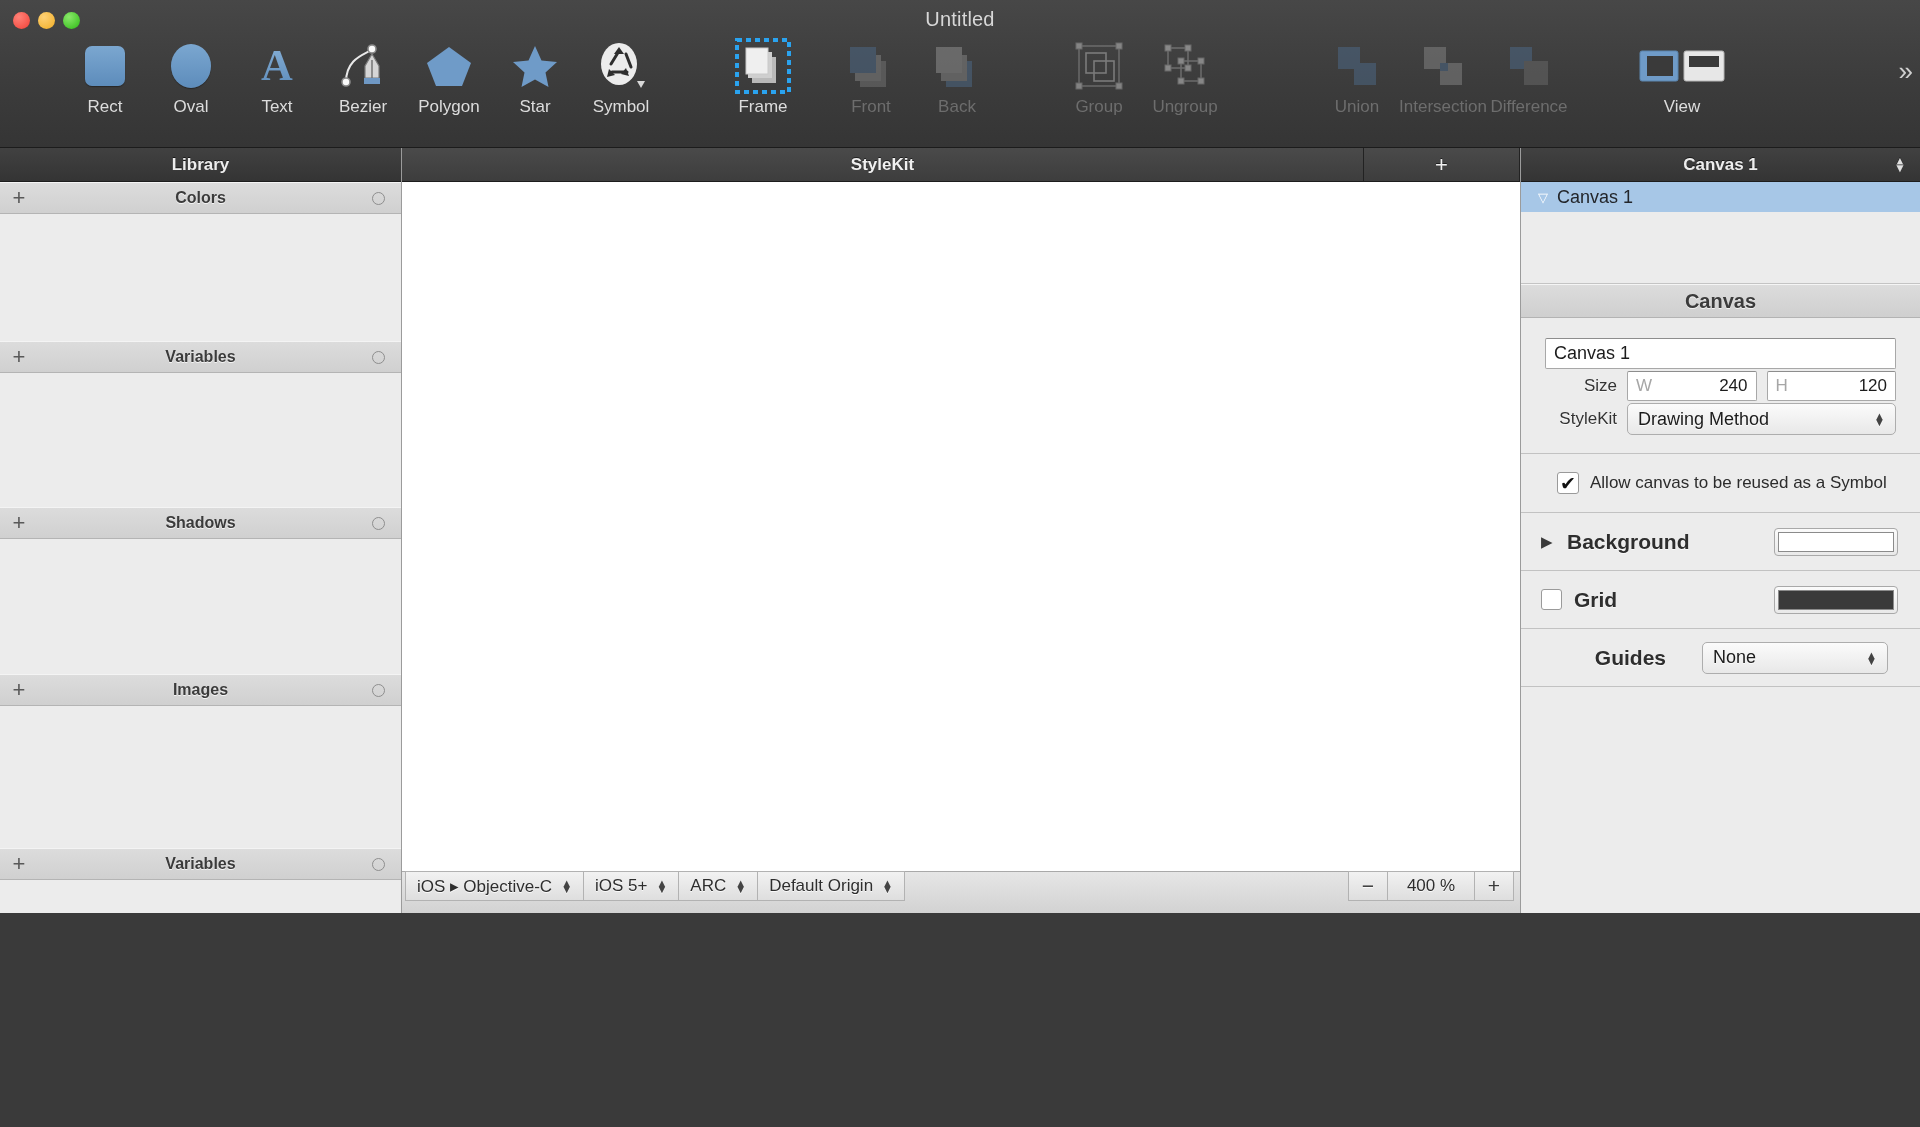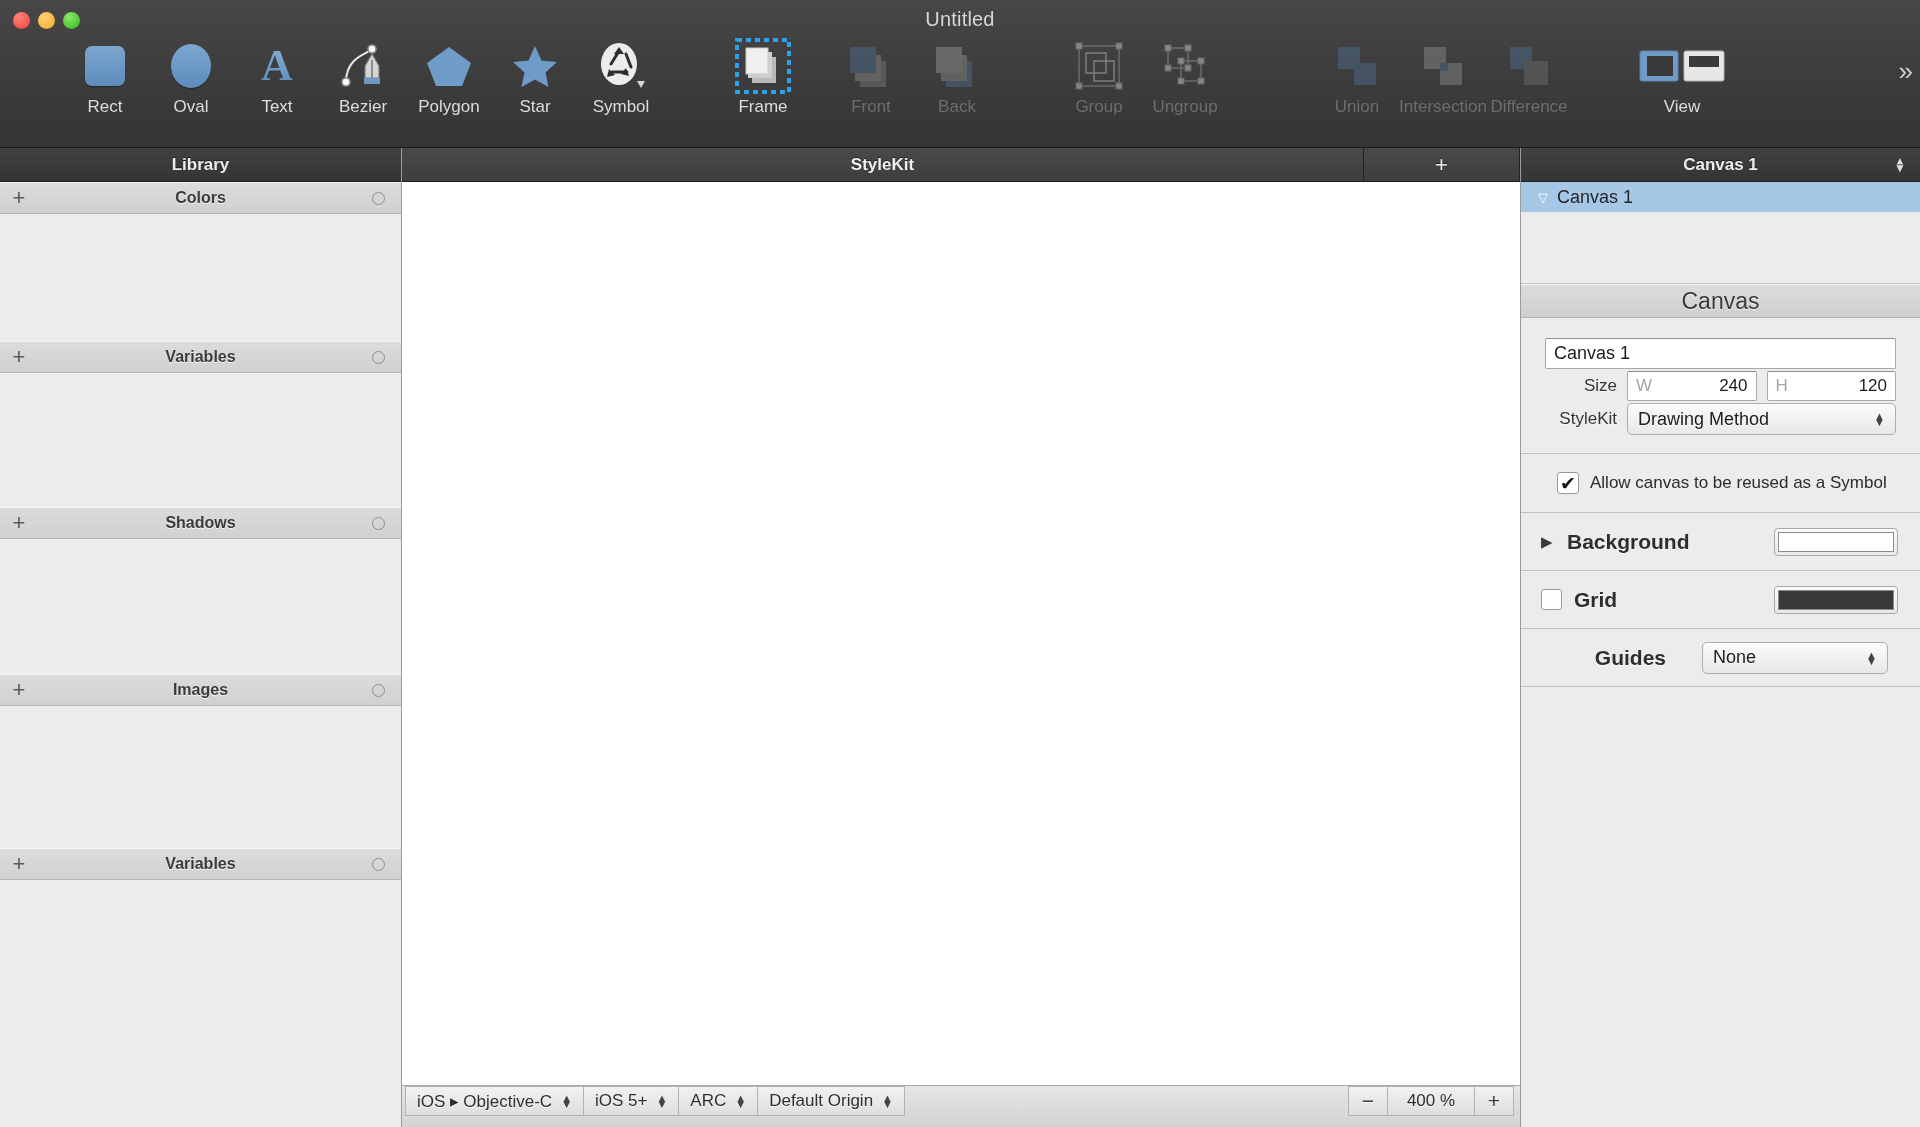--- a/index.html
+++ b/index.html
@@ -5,21 +5,21 @@
   * { box-sizing: border-box; margin: 0; padding: 0; }
   html, body {
     width: 1920px; height: 1127px;
     font-family: "Liberation Sans", sans-serif;
     background: #3a3a3a;
     overflow: hidden;
     -webkit-font-smoothing: antialiased;
   }
 
   
-  .window { width: 1920px; height: 1127px; display: flex; flex-direction: column; position: relative; }
+  .window { width: 1920px; height: 913px; display: flex; flex-direction: column; position: relative; }
 
   
   .toolbar-area {
     height: 148px;
     background: linear-gradient(to bottom, #474747 0%, #3c3c3c 55%, #353535 100%);
     border-bottom: 1px solid #1c1c1c;
     position: relative;
     flex: none;
   }
   .traffic-lights { position: absolute; top: 12px; left: 13px; display: flex; gap: 8px; }
@@ -100,23 +100,23 @@
     font-size: 17px; font-weight: bold; color: #f0f0f0;
     background: linear-gradient(to bottom, #4a4a4a, #3d3d3d);
     border-right: 1px solid #222; text-shadow: 0 -1px 0 rgba(0,0,0,.55);
   }
   .tab.active { background: linear-gradient(to bottom, #7d7d7d, #6f6f6f); }
   .tab.add { flex: 0 0 156px; font-size: 22px; font-weight: normal; }
   .canvas-area { flex: 1; background: #ffffff; min-height: 0; }
 
   
   .statusbar {
-    height: 42px; flex: none; display: flex; align-items: flex-start; gap: 0;
+    height: 42px; flex: none; display: flex; align-items: flex-end; gap: 0;
     background: linear-gradient(to bottom, #e6e6e6, #d2d2d2);
-    border-top: 1px solid #a9a9a9; padding: 0 0 0 0;
+    border-top: 1px solid #a9a9a9; padding: 0 0 12px 0;
   }
   .seg {
     height: 30px; display: flex; align-items: center; gap: 9px;
     padding: 0 11px; margin: 0; font-size: 17px; color: #2e2e2e;
     background: linear-gradient(to bottom, #f2f2f2, #dedede);
     border: 1px solid #b2b2b2; border-left: none;
     text-shadow: 0 1px 0 rgba(255,255,255,.8); white-space: nowrap;
   }
   .seg:first-child { border-left: 1px solid #b2b2b2; margin-left: 3px; }
   .arrows { display: inline-flex; flex-direction: column; line-height: 6px; font-size: 11px; color: #444; }
@@ -147,21 +147,21 @@
   .outline-row {
     height: 30px; display: flex; align-items: center; gap: 9px; padding-left: 17px;
     background: #a7c7e7; color: #23262b; font-size: 18px;
   }
   .outline-row .tri { font-size: 13px; color: #ffffff; }
   .outline-blank { height: 72px; background: #ececec; border-bottom: 1px solid #c4c4c4; }
   .insp-group-title {
     height: 34px; display: flex; align-items: center; justify-content: center;
     background: linear-gradient(to bottom, #dcdcdc, #cfcfcf);
     border-top: 1px solid #f5f5f5; border-bottom: 1px solid #b3b3b3;
-    font-size: 23px; font-weight: normal; color: #3b3b3b;
+    font-size: 20px; font-weight: bold; color: #3b3b3b;
     text-shadow: 0 1px 0 rgba(255,255,255,.7);
   }
   .insp-pad { padding: 20px 24px 18px 24px; background: #ececec; border-bottom: 1px solid #c2c2c2; }
   .txtfield {
     width: 100%; height: 31px; background: #fff; border: 1px solid #a8a8a8;
     border-top-color: #8d8d8d; border-radius: 2px;
     font-size: 18px; color: #1c1c1c; padding: 0 8px; outline: none;
     font-family: "Liberation Sans", sans-serif;
   }
   .row { display: flex; align-items: center; margin-top: 2px; gap: 10px; }

